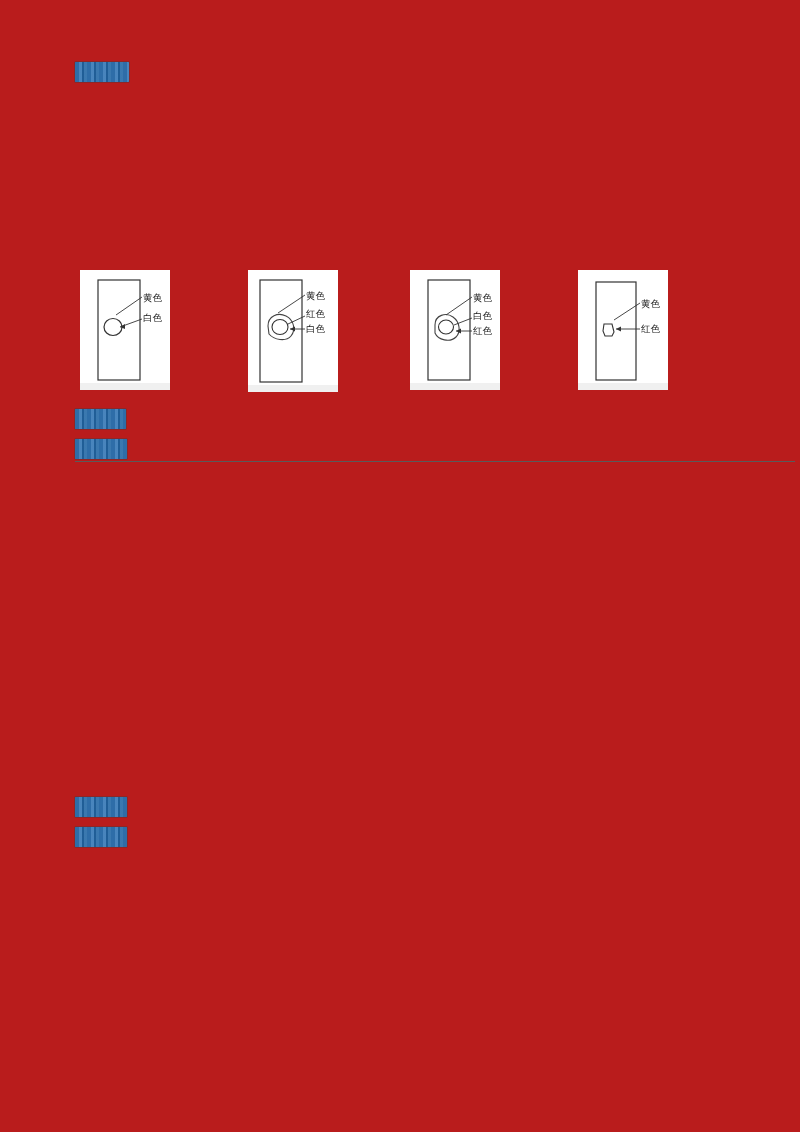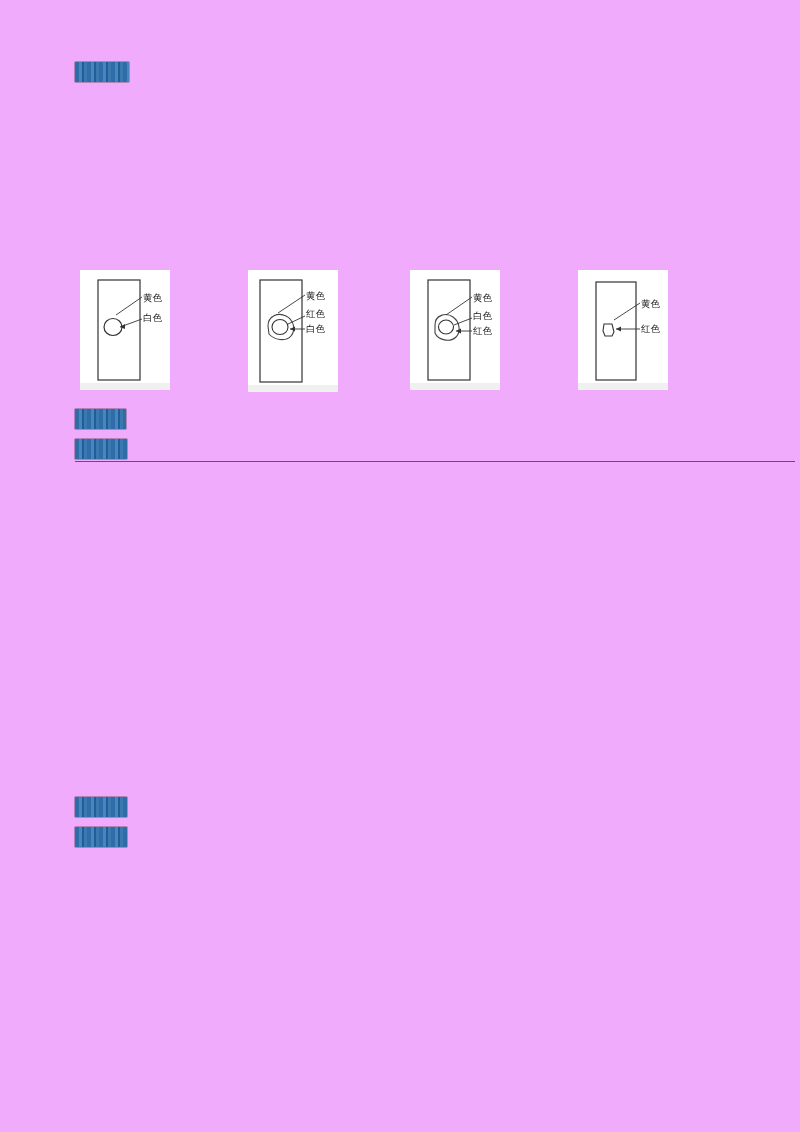--- a/index.html
+++ b/index.html
@@ -9,21 +9,21 @@
     background: #000000;
   }
   body {
     font-family: "Liberation Sans", sans-serif;
   }
 
   .page {
     position: relative;
     width: 800px;
     height: 1132px;
-    background: #f0abfc;
+    background: #b91c1c;
     overflow: hidden;
   }
 
   
   .redacted {
     position: absolute;
     background: #2e6da8;
     color: #2e6da8;
     font-size: 13px;
     line-height: 20px;

